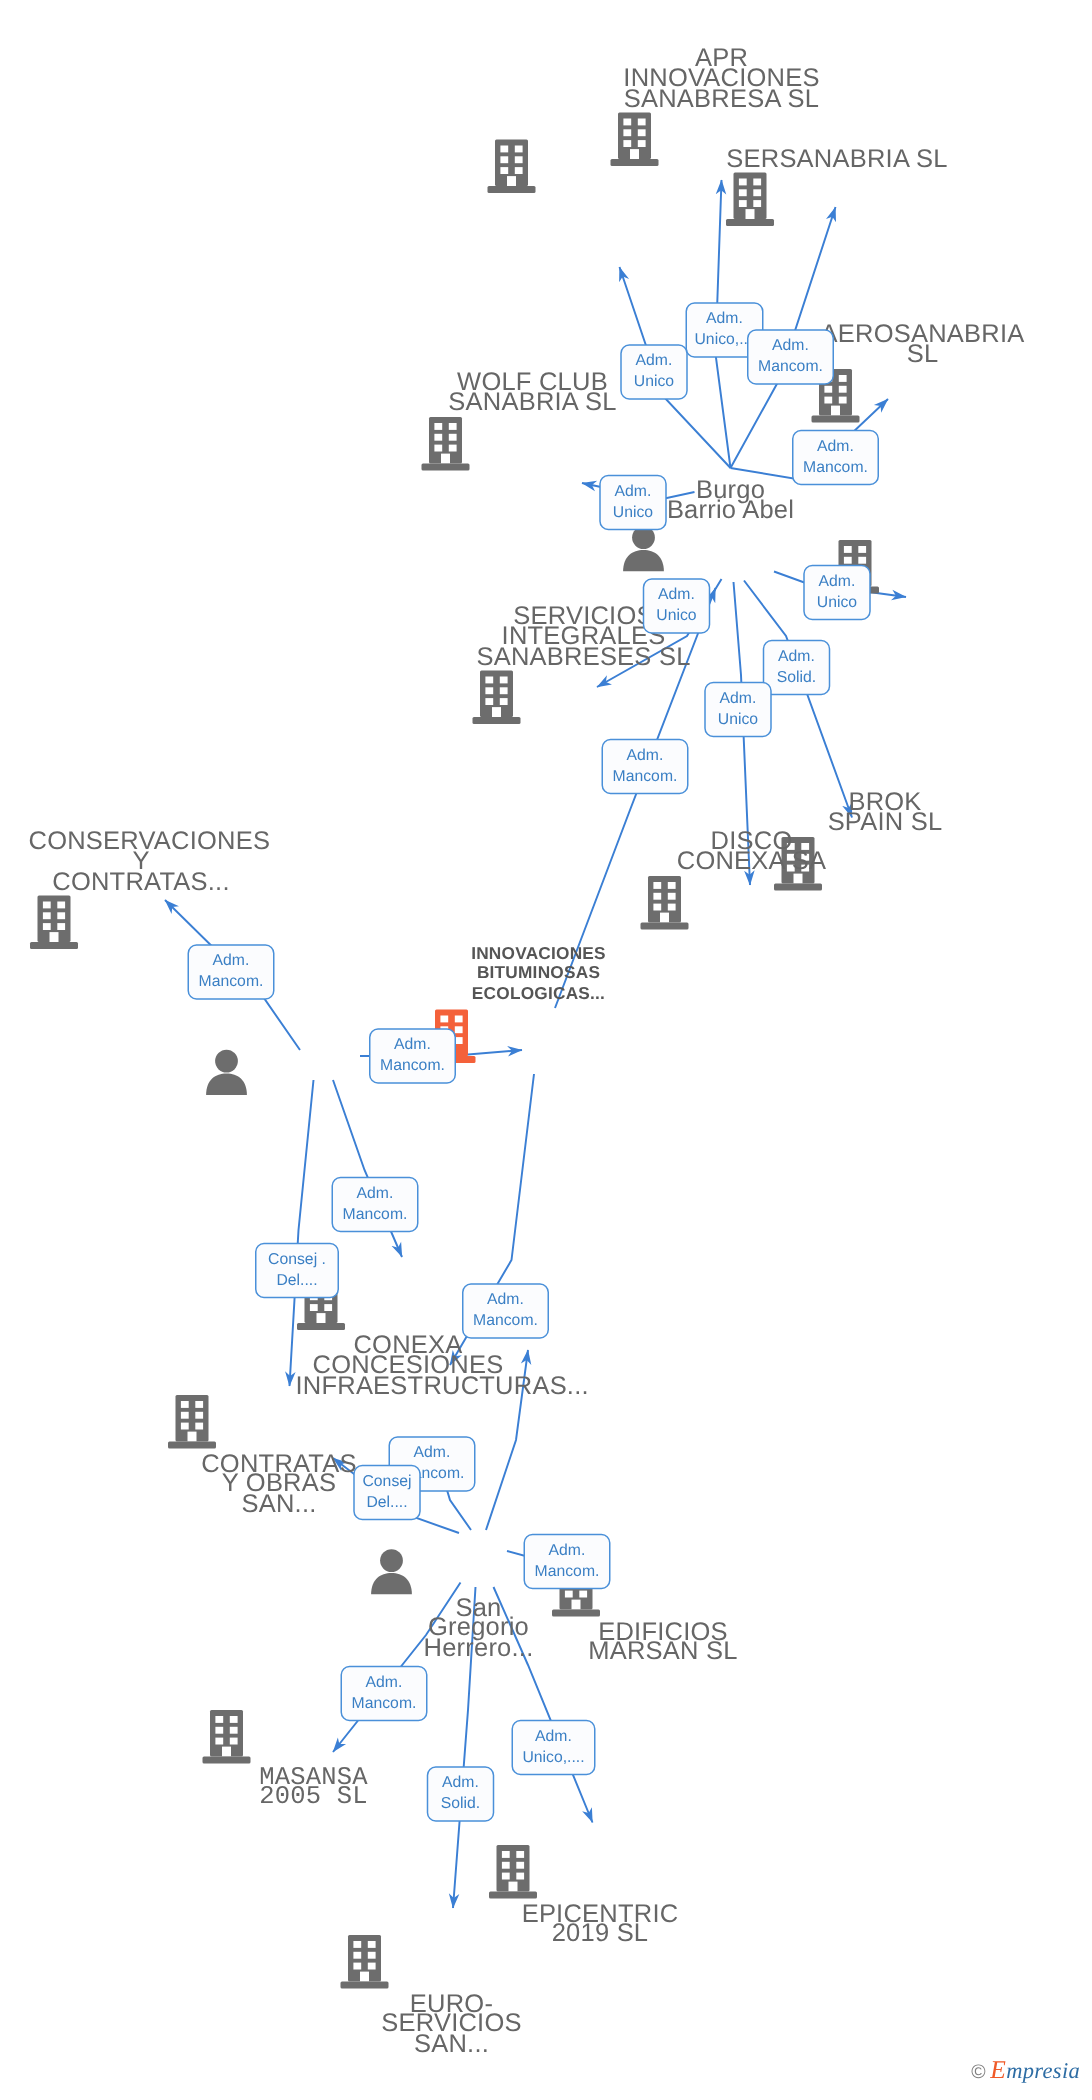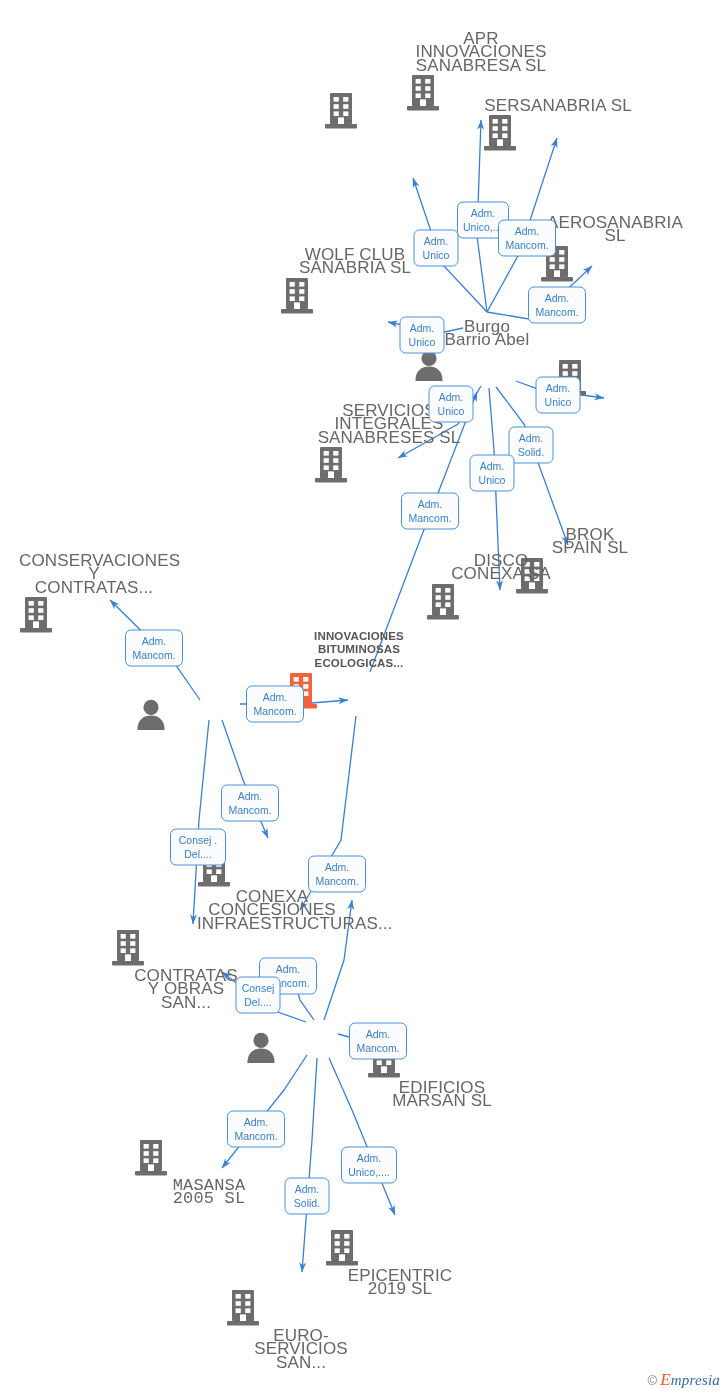--- a/index.html
+++ b/index.html
@@ -328,20 +328,23 @@
 Y OBRAS
 SAN...</div>
       </div>
       <div class="node person cap-bot" style="left: 319px; top: 1030px; width: 150px;">
         <div class="glyph">
           <svg class="per" width="34" height="32" viewBox="0 0 34 32" aria-hidden="true">
             <circle cx="17" cy="9.4" r="7.6" fill="#6d6d6d"></circle>
             <path d="M3.4 32 C3.4 21.8 9.6 17.6 17 17.6 C24.4 17.6 30.6 21.8 30.6 32 Z" fill="#6d6d6d"></path>
           </svg>
         </div>
+        <div class="caption">San
+Gregorio
+Herrero...</div>
       </div>
       <div class="node company cap-bot" style="left: 442px; top: 1040px; width: 150px;">
         <div class="glyph">
           <svg class="bld" width="34" height="38" viewBox="0 0 34 38" aria-hidden="true">
             <rect x="6" y="1" width="22" height="31" rx="1" fill="#6d6d6d"></rect>
             <rect x="9.6" y="5" width="5.2" height="4.6" fill="#fff"></rect>
             <rect x="19.2" y="5" width="5.2" height="4.6" fill="#fff"></rect>
             <rect x="9.6" y="12.2" width="5.2" height="4.6" fill="#fff"></rect>
             <rect x="19.2" y="12.2" width="5.2" height="4.6" fill="#fff"></rect>
             <rect x="9.6" y="19.4" width="5.2" height="4.6" fill="#fff"></rect>

